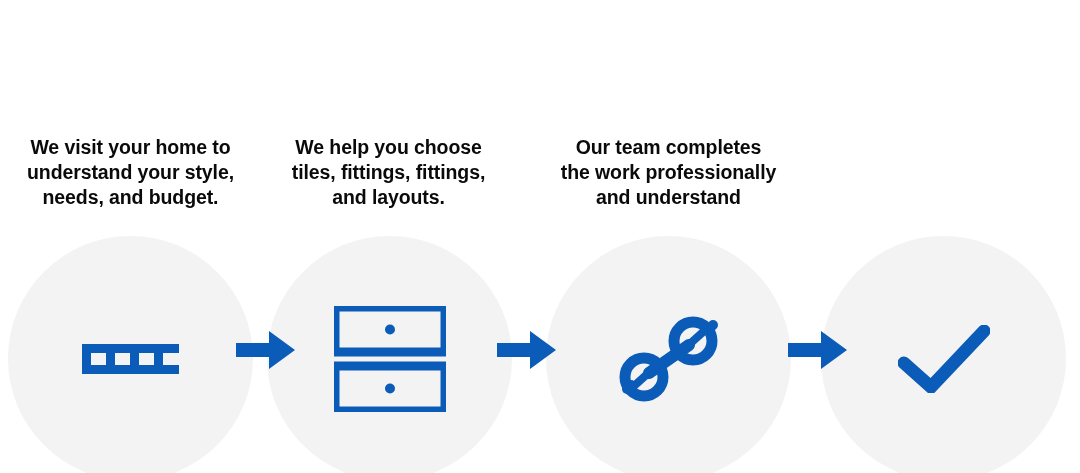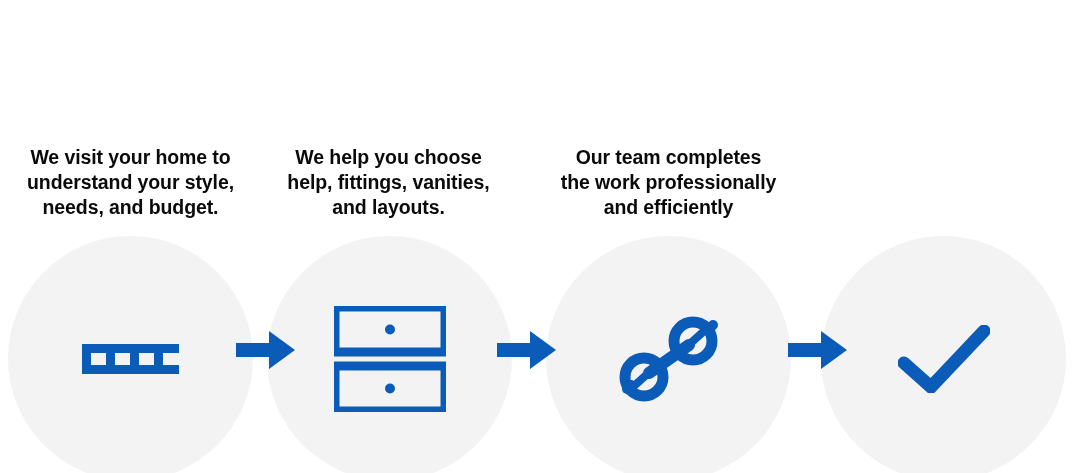--- a/index.html
+++ b/index.html
@@ -19,21 +19,21 @@
     position: relative;
     width: 1080px;
     height: 473px;
     background: #ffffff;
     overflow: hidden;
   }
 
   
   .step-heading {
     position: absolute;
-    top: 145px;
+    top: 135px;
     text-align: center;
     font-weight: bold;
     font-size: 19.5px;
     line-height: 25px;
     letter-spacing: -0.1px;
     color: #0a0a0a;
     white-space: pre-line;
   }
   .h1 { left: 8px;   width: 245px; }
   .h2 { left: 266px; width: 245px; }
@@ -85,26 +85,26 @@
 </head>
 <body>
 
 <div id="stage">
 
   <div class="step-heading h1">We visit your home to
 understand your style,
 needs, and budget.</div>
 
   <div class="step-heading h2">We help you choose
-help, fittings, vanities,
+tiles, fittings, fittings,
 and layouts.</div>
 
   <div class="step-heading h3">Our team completes
 the work professionally
-and efficiently</div>
+and understand</div>
 
 
   <div class="step-circle c1"></div>
   <div class="step-circle c2"></div>
   <div class="step-circle c3"></div>
   <div class="step-circle c4"></div>
 
   <div class="icon-wrap i1">
     <svg class="icon-svg" width="97" height="30" viewBox="0 0 97 30">
       <rect x="0" y="0" width="97" height="30" fill="#0b5cb8"></rect>

